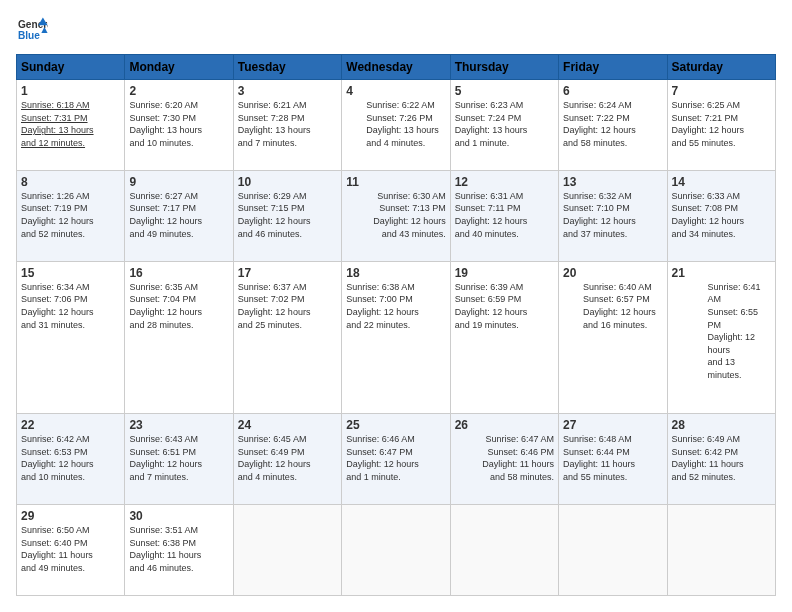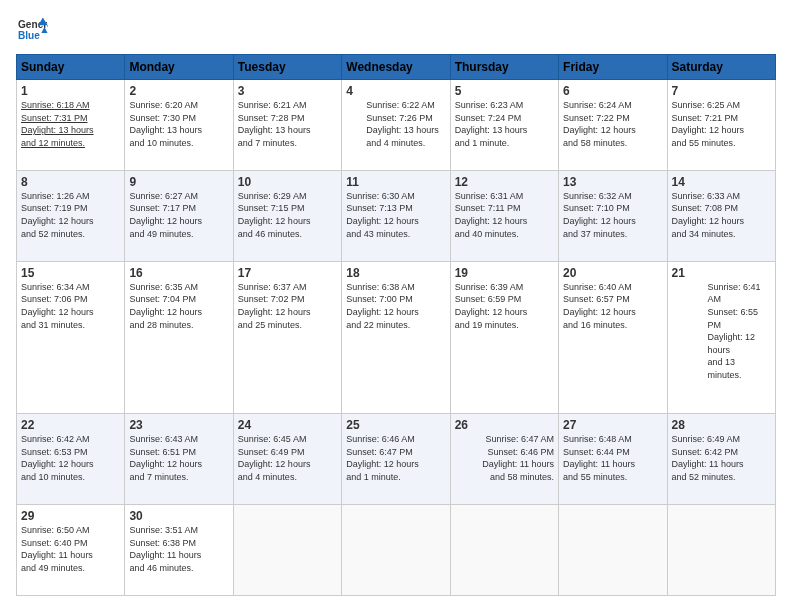--- a/index.html
+++ b/index.html
@@ -186,21 +186,21 @@
           </td>
           <td>
             <span class="day-num">10</span>
             <div class="day-info" style="white-space: pre-line;">Sunrise: 6:29 AM
 Sunset: 7:15 PM
 Daylight: 12 hours
 and 46 minutes.</div>
           </td>
           <td>
             <span class="day-num">11</span>
-            <div class="day-info" style="white-space: pre-line;">Sunrise: 6:30 AM
+            <div class="day-info" style="white-space: pre-line; text-align: right;">Sunrise: 6:30 AM
 Sunset: 7:13 PM
 Daylight: 12 hours
 and 43 minutes.</div>
           </td>
           <td>
             <span class="day-num">12</span>
             <div class="day-info" style="white-space: pre-line;">Sunrise: 6:31 AM
 Sunset: 7:11 PM
 Daylight: 12 hours
 and 40 minutes.</div>
@@ -251,21 +251,21 @@
           </td>
           <td>
             <span class="day-num">19</span>
             <div class="day-info" style="white-space: pre-line;">Sunrise: 6:39 AM
 Sunset: 6:59 PM
 Daylight: 12 hours
 and 19 minutes.</div>
           </td>
           <td>
             <span class="day-num">20</span>
-            <div class="day-info" style="white-space: pre-line;">Sunrise: 6:40 AM
+            <div class="day-info" style="white-space: pre-line; margin-left: 20px;">Sunrise: 6:40 AM
 Sunset: 6:57 PM
 Daylight: 12 hours
 and 16 minutes.</div>
           </td>
           <td>
             <span class="day-num">21</span>
             <div class="day-info" style="white-space: pre-line; margin-left: 36px;">Sunrise: 6:41 AM
 Sunset: 6:55 PM
 Daylight: 12 hours
 and 13 minutes.</div>

